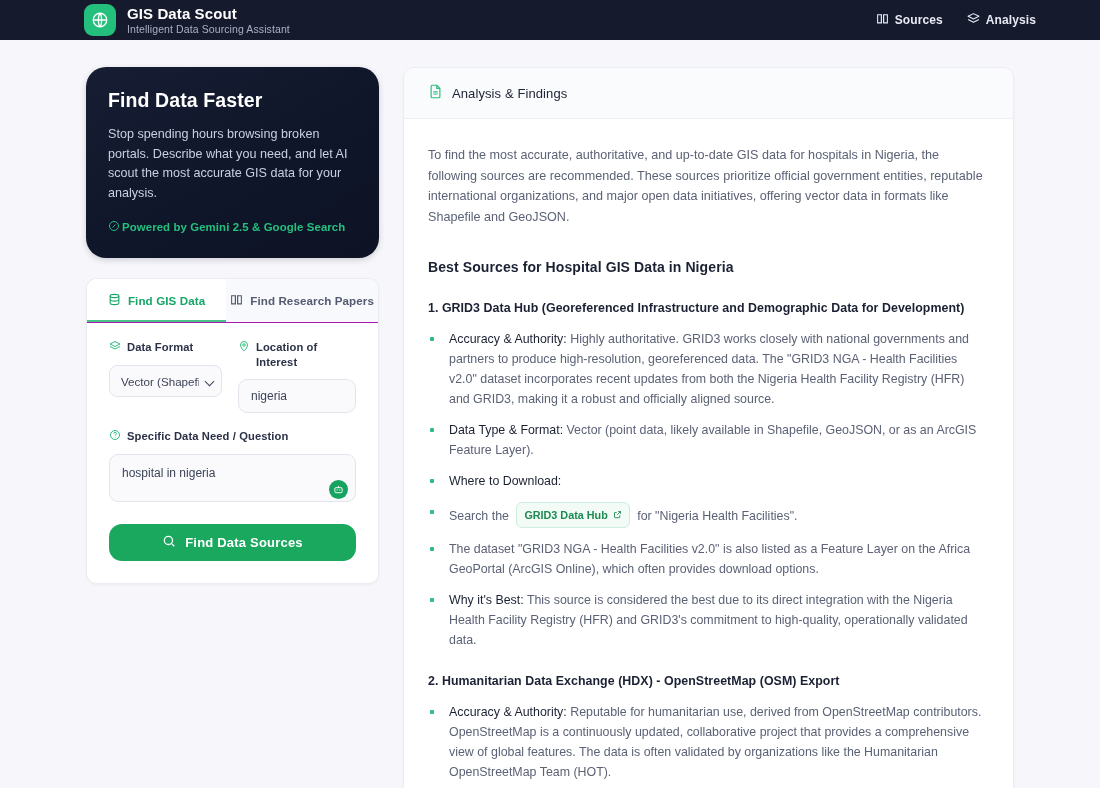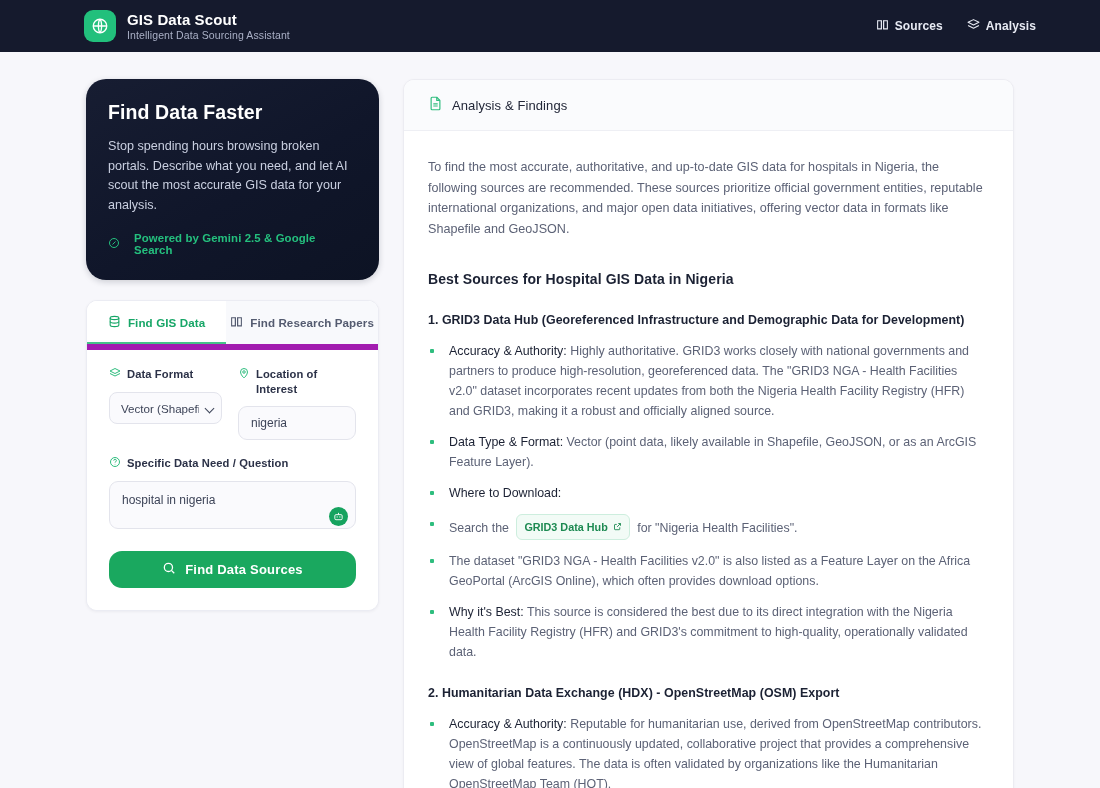--- a/index.html
+++ b/index.html
@@ -5,21 +5,21 @@
   * { box-sizing: border-box; margin: 0; padding: 0; }
   html, body {
     width: 1100px; height: 788px;
     background: #f7f7fb;
     font-family: "Liberation Sans", sans-serif;
     overflow: hidden;
   }
 
   
   .topbar {
-    height: 52px;
+    height: 40px;
     background: #151a2d;
     display: flex; align-items: center;
     padding: 0 64px 0 84px;
     position: relative;
   }
   .brand { display: flex; align-items: center; gap: 11px; }
   .logo-box {
     width: 32px; height: 32px; border-radius: 9px;
     background: #22c07c;
     display: flex; align-items: center; justify-content: center;
@@ -59,34 +59,34 @@
     box-shadow: 0 2px 6px rgba(16,20,40,.18);
   }
   .hero h1 {
     font-size: 19.5px; font-weight: bold; letter-spacing: .1px;
     margin-bottom: 13px;
   }
   .hero p {
     font-size: 12.6px; line-height: 19.5px; color: #c9cfe0;
   }
   .hero-foot {
-    margin-top: 17px; display: flex; align-items: center; gap: 14px;
+    margin-top: 17px; display: flex; align-items: center; gap: 2px;
     color: #24c07e; font-size: 11.4px; font-weight: bold; letter-spacing: .1px;
   }
 
   
   .form-card {
     margin-top: 20px;
     background: #ffffff;
     border: 1px solid #ebecf3;
     border-radius: 11px;
     box-shadow: 0 1px 3px rgba(20,24,45,.05);
     overflow: hidden;
   }
-  .tabs { display: flex; border-bottom: 6px solid #a21caf; background: #fff; }
+  .tabs { display: flex; border-bottom: 1px solid #a21caf; background: #fff; }
   .tab {
     flex: 1 1 0; display: flex; align-items: center; justify-content: center;
     gap: 7px; padding: 14px 4px 12px;
     font-size: 11.6px; font-weight: bold; letter-spacing: .1px;
     cursor: pointer; white-space: nowrap;
   }
   .tab.active { color: #17a667; border-bottom: 2.5px solid #46c289; background: #fff; }
   .tab.idle { color: #545b70; background: #f8f9fc; border-bottom: 2.5px solid transparent; }
 
   .form-body { padding: 17px 22px 22px 22px; background: #fff; }

